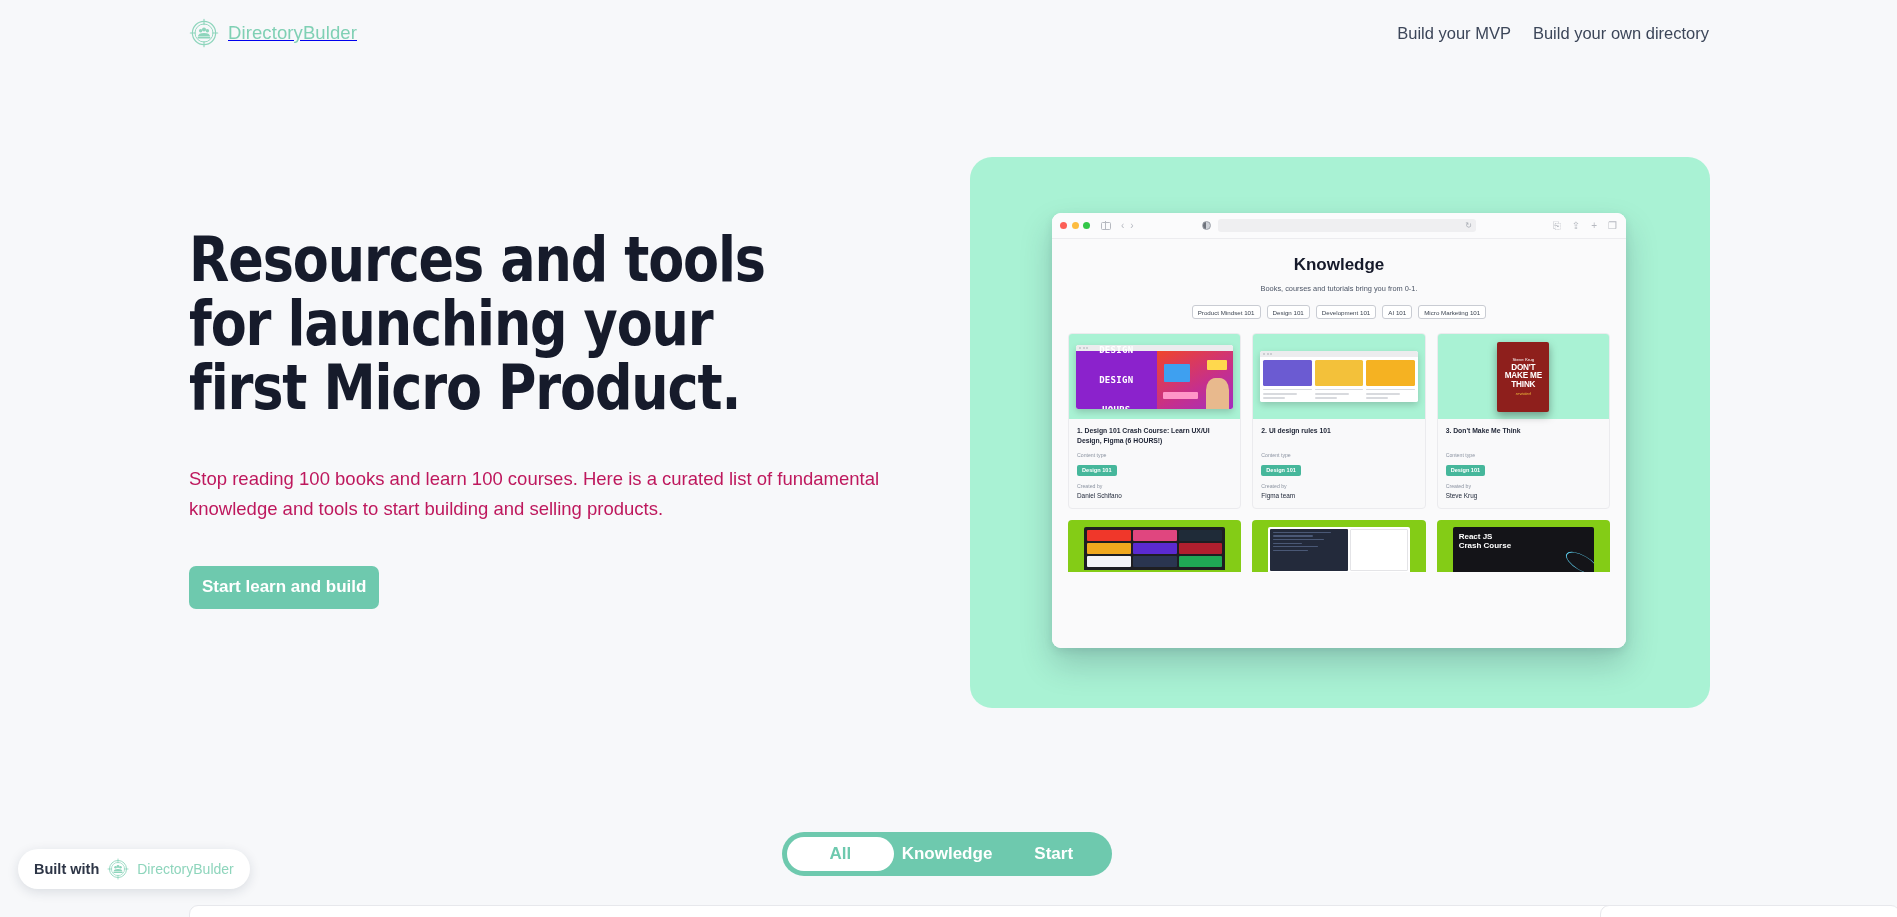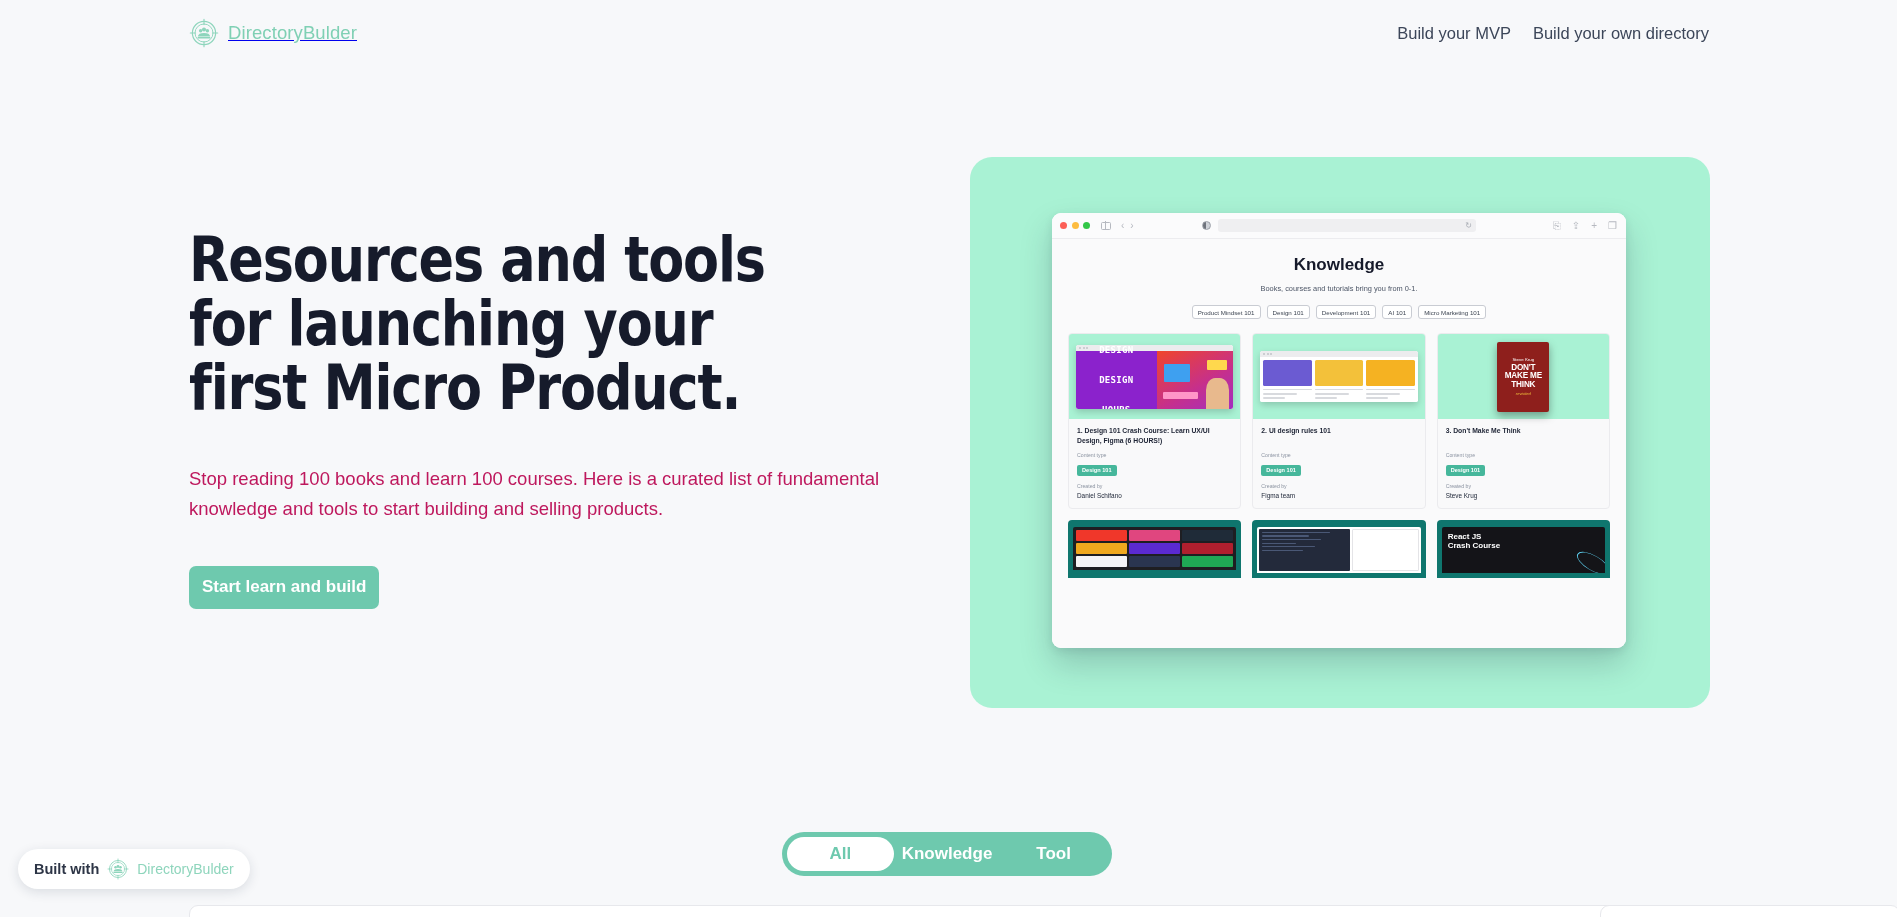--- a/index.html
+++ b/index.html
@@ -122,21 +122,21 @@
   .book {
     width: 52px; height: 70px; background:#8e1f1c; border-radius:2px;
     box-shadow:0 4px 9px rgba(0,0,0,.35); display:flex; flex-direction:column;
     align-items:center; justify-content:center; color:#fff; padding:3px;
   }
   .bk-a { font-size:4.4px; margin-bottom:2px; }
   .bk-t { font-size:8.2px; font-weight:700; line-height:1.02; text-align:center; letter-spacing:-.2px; }
   .bk-s { font-size:4px; color:#f0c33c; margin-top:2px; font-style:italic; }
 
   .row2 { display:grid; grid-template-columns:repeat(3,1fr); gap:11px; margin-top:11px; }
-  .thumb2 { height:58px; background:#0f766e; border-radius:4px 4px 0 0; padding:7px 5px 0; overflow:hidden; }
+  .thumb2 { height:52px; background:#84cc16; border-radius:4px 4px 0 0; padding:7px 16px 0; overflow:hidden; }
   .tiles { display:grid; grid-template-columns:repeat(3,1fr); gap:2px; background:#1e1e22; padding:3px; border-radius:2px 2px 0 0; }
   .tile { height:11px; border-radius:1px; }
   .code-art { background:#fff; border-radius:2px 2px 0 0; padding:2px; display:flex; gap:2px; height:46px; }
   .code-dark { flex:1.3; background:#232a3b; border-radius:1px; padding:3px; }
   .code-ln { height:1.4px; background:#4a5876; border-radius:1px; margin-bottom:2.2px; }
   .code-light { flex:1; background:#fff; border:1px solid #e4e4e7; border-radius:1px; }
   .react-art { background:#141418; border-radius:2px 2px 0 0; height:46px; position:relative; padding:6px; overflow:hidden; }
   .react-t { color:#fff; font-weight:700; font-size:8px; line-height:1.12; }
   .react-atom { position:absolute; right:-6px; bottom:-8px; width:36px; height:36px; border:1.6px solid #61dafb; border-radius:50%; transform:rotate(30deg) scaleY(.42); }
 
@@ -370,21 +370,21 @@
             <span class="react-atom"></span>
           </div>
         </div>
       </div>
     </div>
   </div>
 
   <div class="tabs">
     <button class="tab active">All</button>
     <button class="tab">Knowledge</button>
-    <button class="tab">Tool</button>
+    <button class="tab">Start</button>
   </div>
 
   <div class="below-card bc-1"></div>
   <div class="below-card bc-2"></div>
 
   <div class="built">
     <span class="built-label">Built with</span>
     <span class="built-mark">
       <svg viewBox="0 0 32 32" width="22" height="22">
         <circle cx="16" cy="16" r="12.4" fill="none" stroke="#8ed5bc" stroke-width="1.3"></circle>

